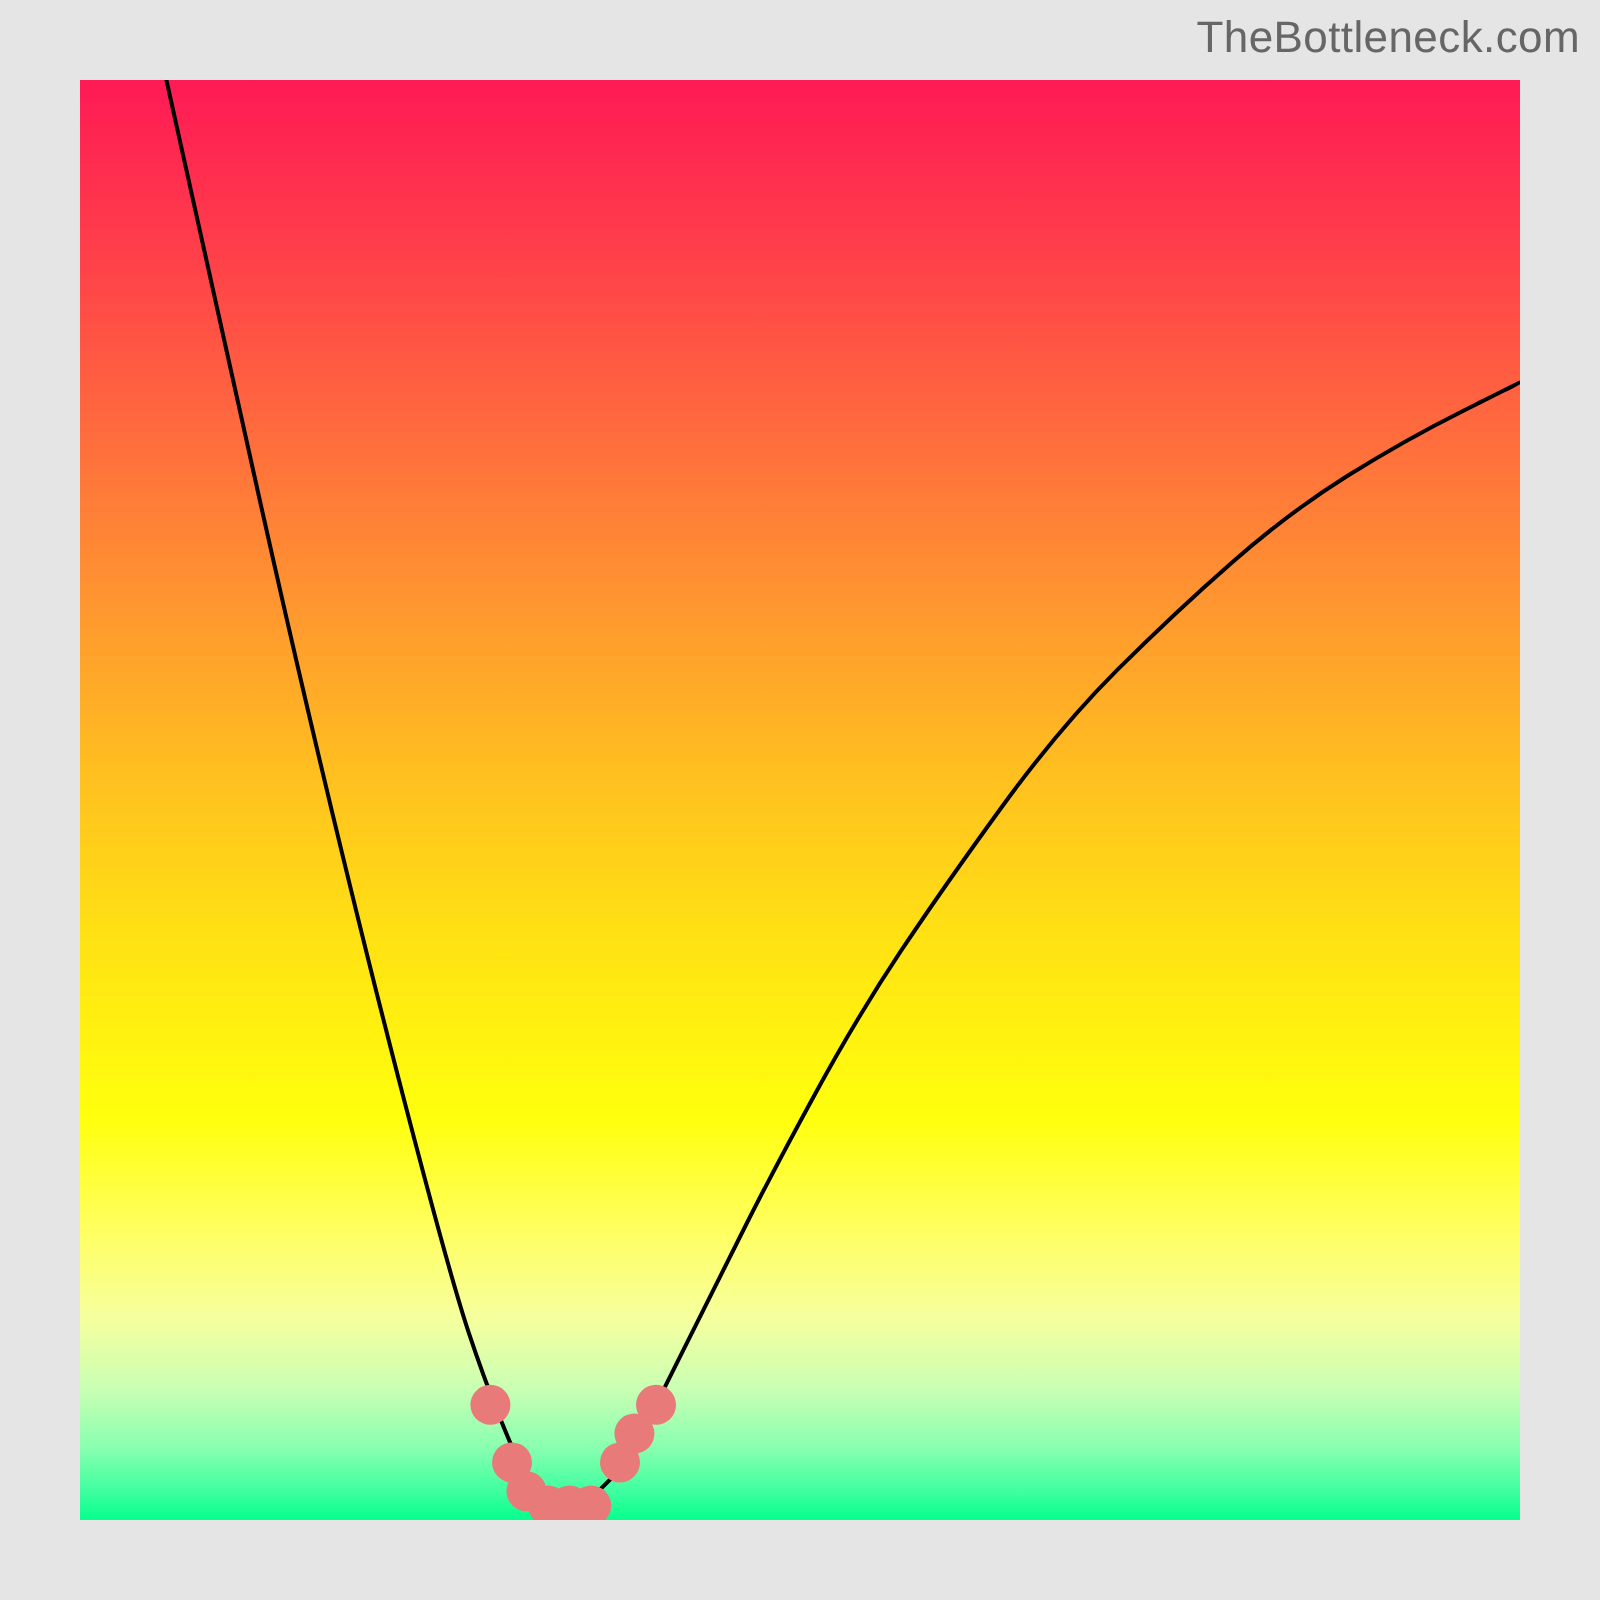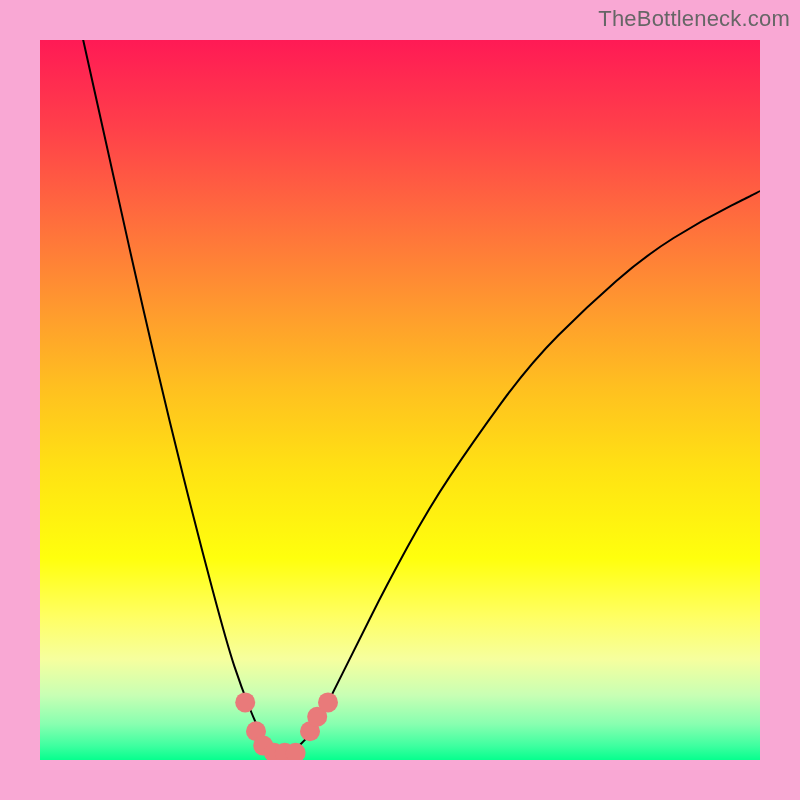--- a/index.html
+++ b/index.html
@@ -8,21 +8,21 @@
     width: 800px;
     height: 800px;
     background: #000;
     font-family: Arial, Helvetica, sans-serif;
     overflow: hidden;
   }
   .frame {
     position: relative;
     width: 800px;
     height: 800px;
-    background: #f9a8d4;
+    background: #e5e5e5;
   }
   .plot-area {
     position: absolute;
     left: 40px;
     top: 40px;
     width: 720px;
     height: 720px;
     background: linear-gradient(to bottom,
       #ff1a55 0%,
       #ff3f4a 12%,

